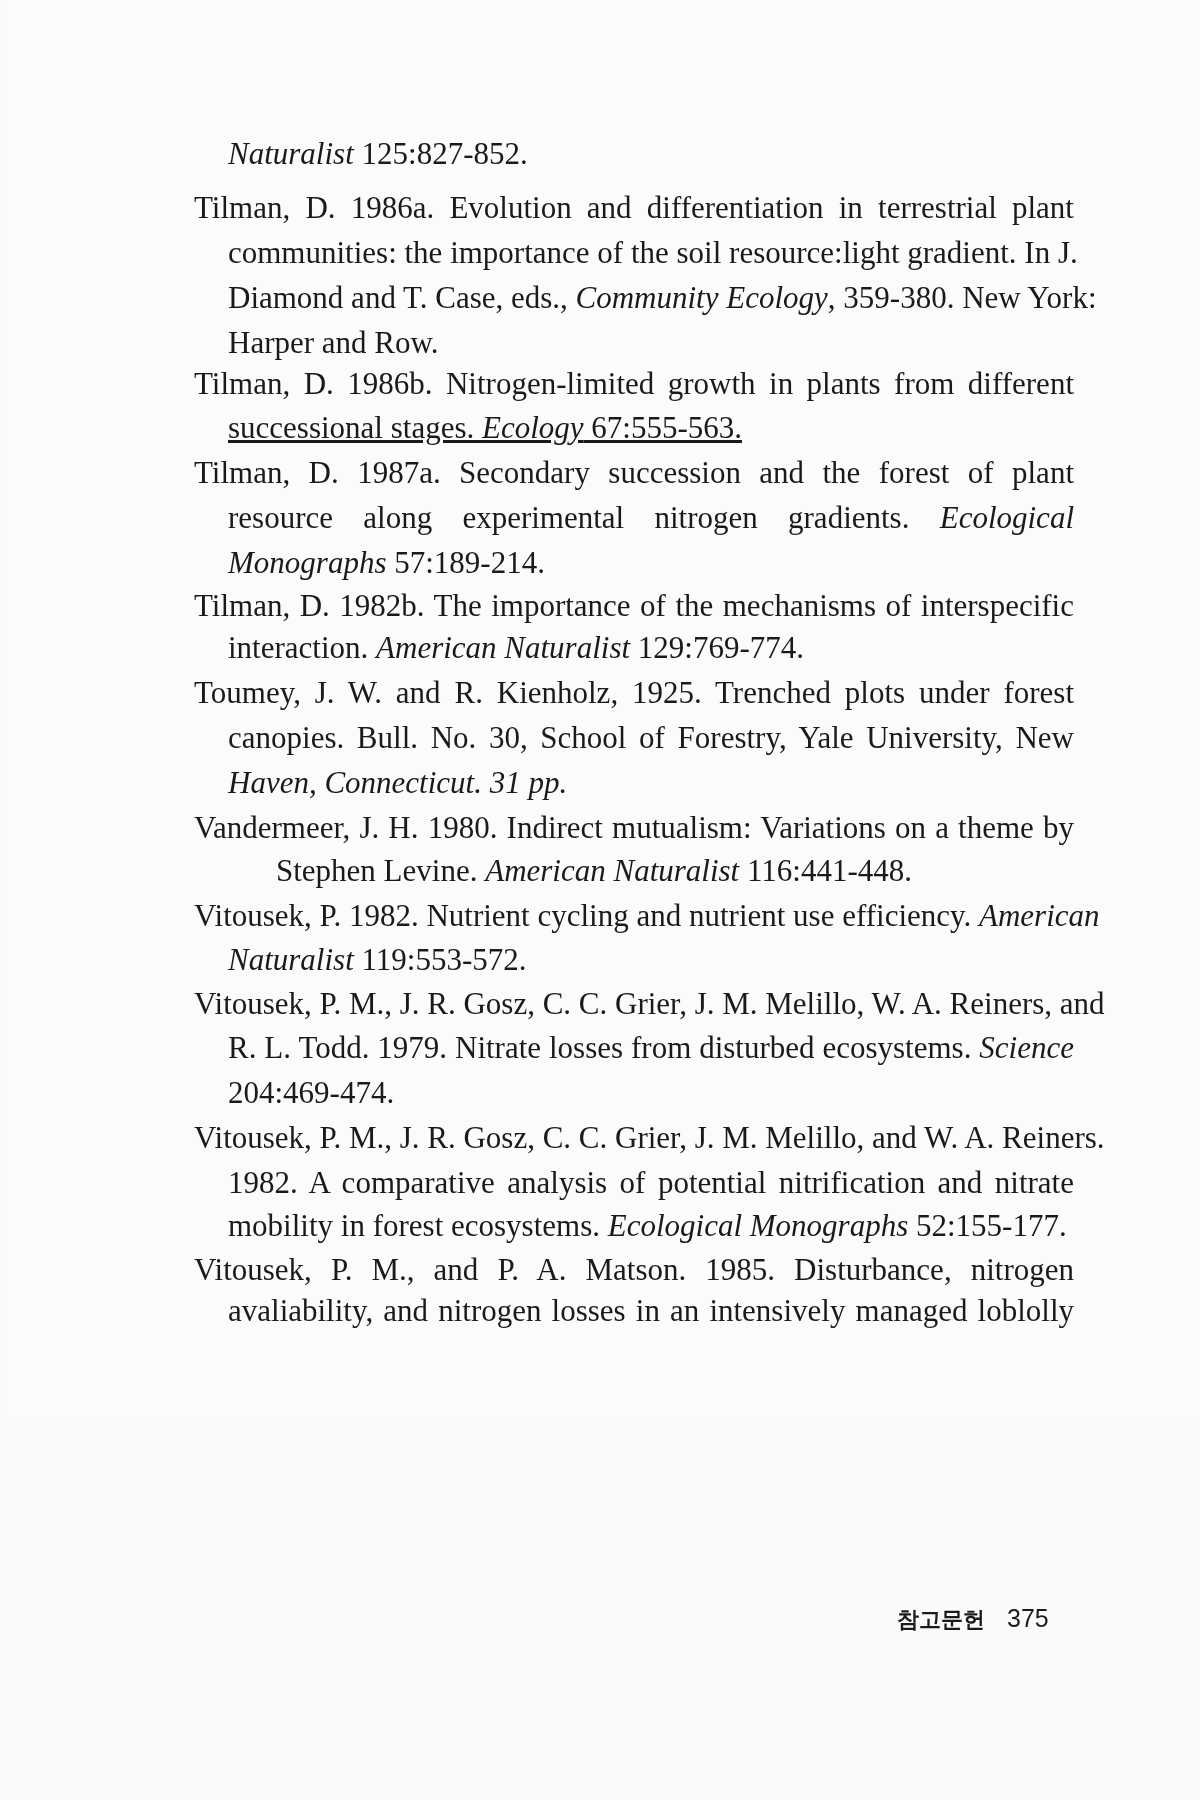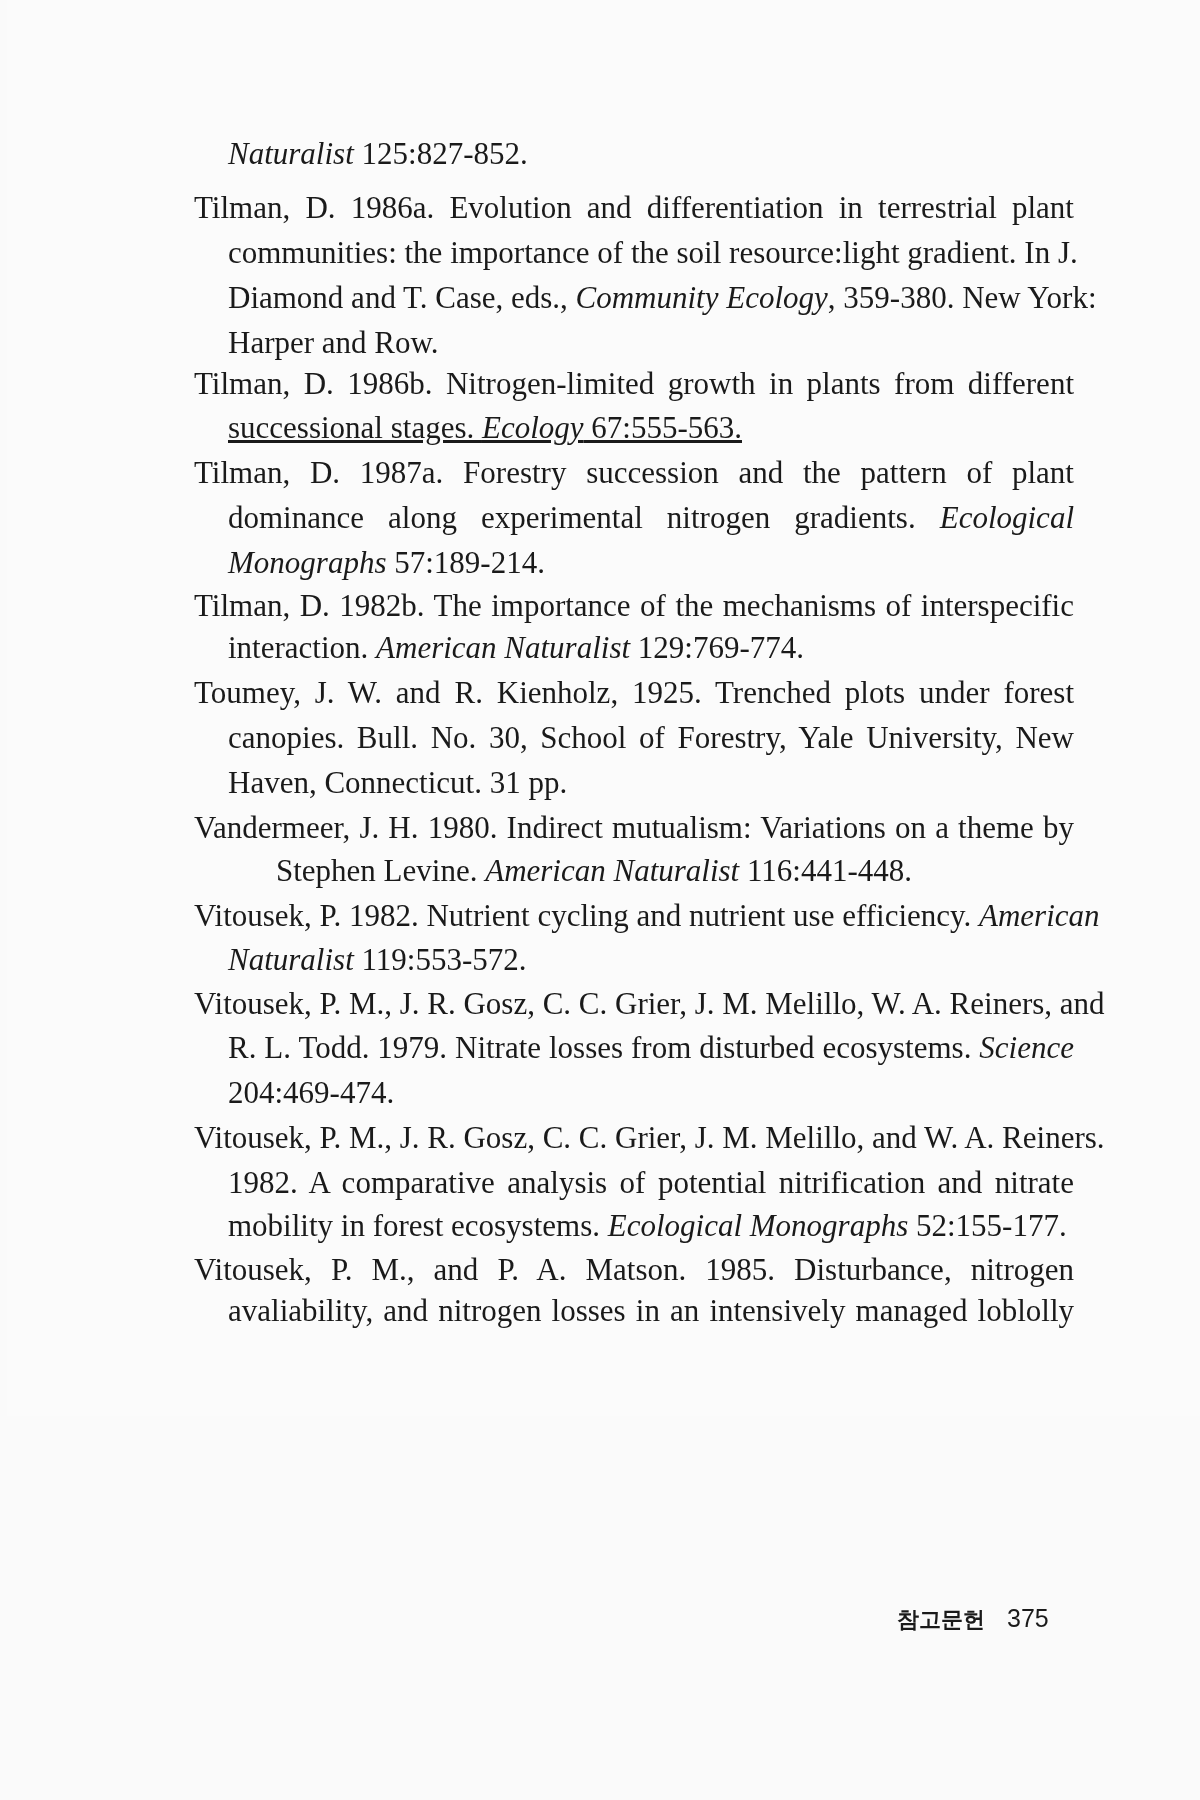--- a/index.html
+++ b/index.html
@@ -47,32 +47,32 @@
         <div class="line first just" style="top: 190px;"><span>Tilman, D. 1986a. Evolution and differentiation in terrestrial plant</span></div>
         <div class="line cont just" style="top: 235px;"><span>communities: the importance of the soil resource:light gradient. In J.</span></div>
         <div class="line cont just" style="top: 280px;"><span>Diamond and T. Case, eds., </span><i>Community Ecology</i><span>, 359-380. New York:</span></div>
         <div class="line cont" style="top: 325px;"><span>Harper and Row.</span></div>
       </div>
       <div>
         <div class="line first just" style="top: 366px;"><span>Tilman, D. 1986b. Nitrogen-limited growth in plants from different</span></div>
         <div class="line cont" style="top: 410px; text-decoration: underline;"><span>successional stages. </span><i>Ecology</i><span> 67:555-563.</span></div>
       </div>
       <div>
-        <div class="line first just" style="top: 455px;"><span>Tilman, D. 1987a. Forestry succession and the pattern of plant</span></div>
-        <div class="line cont just" style="top: 500px;"><span>dominance along experimental nitrogen gradients. </span><i>Ecological</i></div>
+        <div class="line first just" style="top: 455px;"><span>Tilman, D. 1987a. Secondary succession and the forest of plant</span></div>
+        <div class="line cont just" style="top: 500px;"><span>resource along experimental nitrogen gradients. </span><i>Ecological</i></div>
         <div class="line cont" style="top: 545px;"><i>Monographs</i><span> 57:189-214.</span></div>
       </div>
       <div>
         <div class="line first just" style="top: 588px;"><span>Tilman, D. 1982b. The importance of the mechanisms of interspecific</span></div>
         <div class="line cont" style="top: 630px;"><span>interaction. </span><i>American Naturalist</i><span> 129:769-774.</span></div>
       </div>
       <div>
         <div class="line first just" style="top: 675px;"><span>Toumey, J. W. and R. Kienholz, 1925. Trenched plots under forest</span></div>
         <div class="line cont just" style="top: 720px;"><span>canopies. Bull. No. 30, School of Forestry, Yale University, New</span></div>
-        <div class="line cont" style="top: 765px;"><span>Haven, Connecticut. 31 pp.</span></div>
+        <div class="line cont" style="top: 765px; font-style: italic;"><span>Haven, Connecticut. 31 pp.</span></div>
       </div>
       <div>
         <div class="line first just" style="top: 810px;"><span>Vandermeer, J. H. 1980. Indirect mutualism: Variations on a theme by</span></div>
         <div class="line cont" style="top: 853px; margin-left: 48px;"><span>Stephen Levine. </span><i>American Naturalist</i><span> 116:441-448.</span></div>
       </div>
       <div>
         <div class="line first just" style="top: 898px;"><span>Vitousek, P. 1982. Nutrient cycling and nutrient use efficiency. </span><i>American</i></div>
         <div class="line cont" style="top: 942px;"><i>Naturalist</i><span> 119:553-572.</span></div>
       </div>
       <div>

